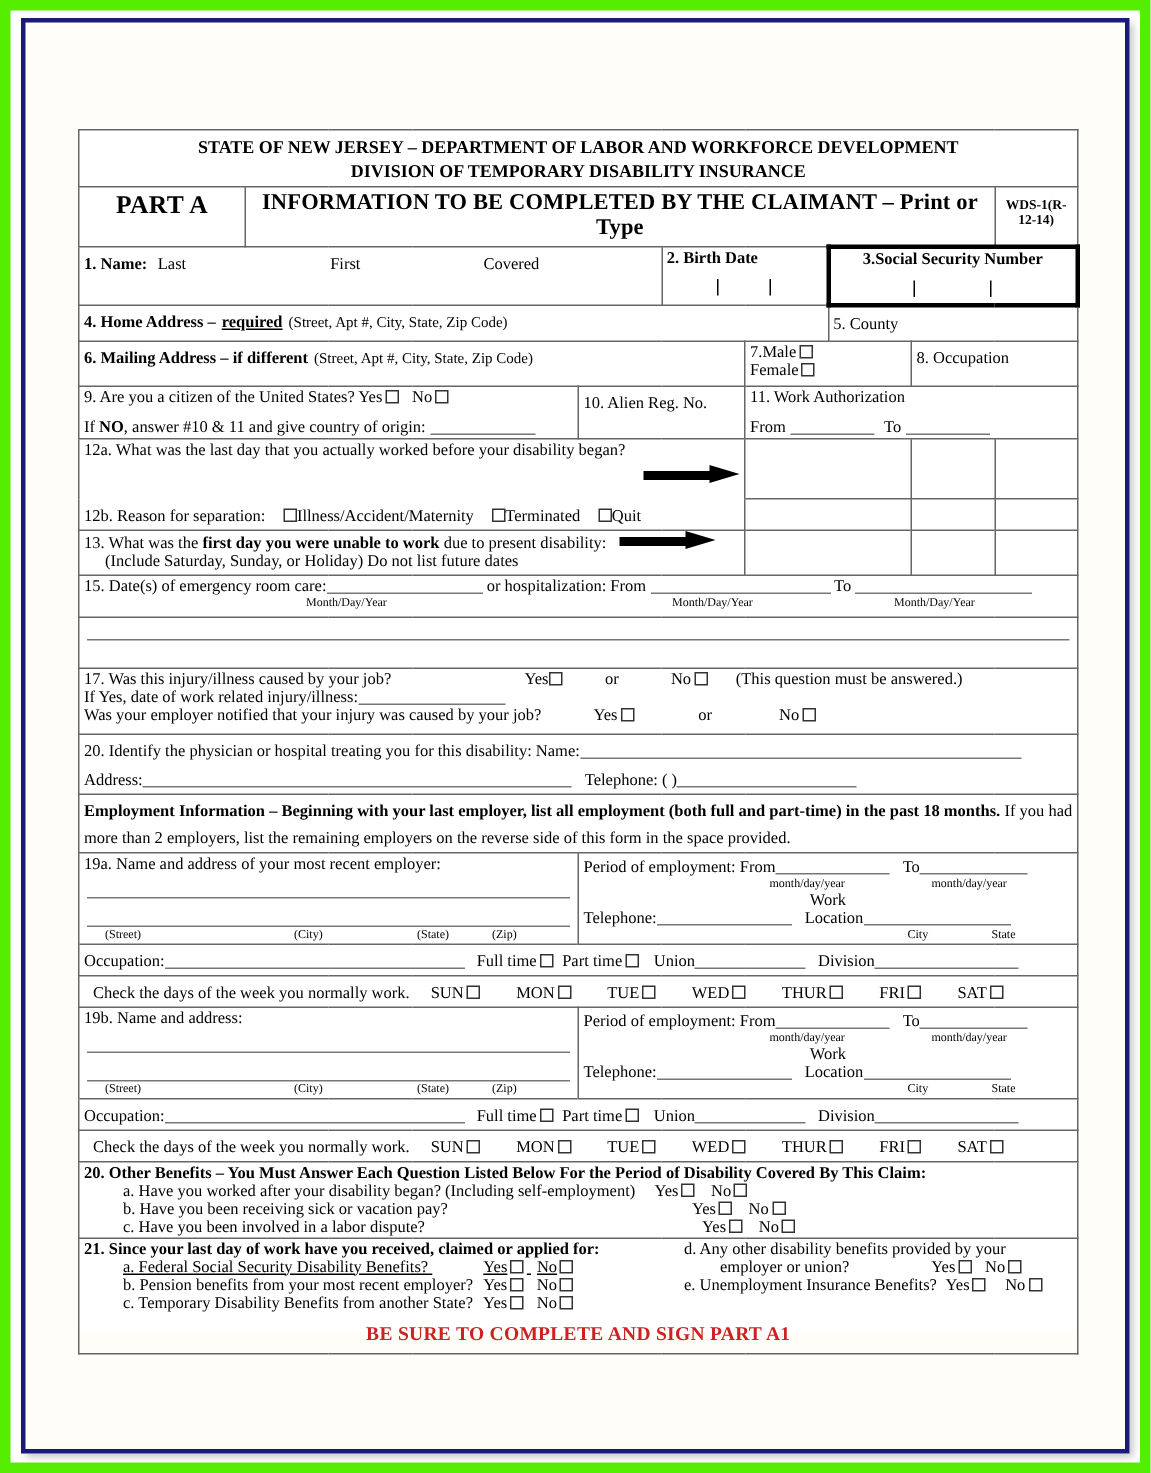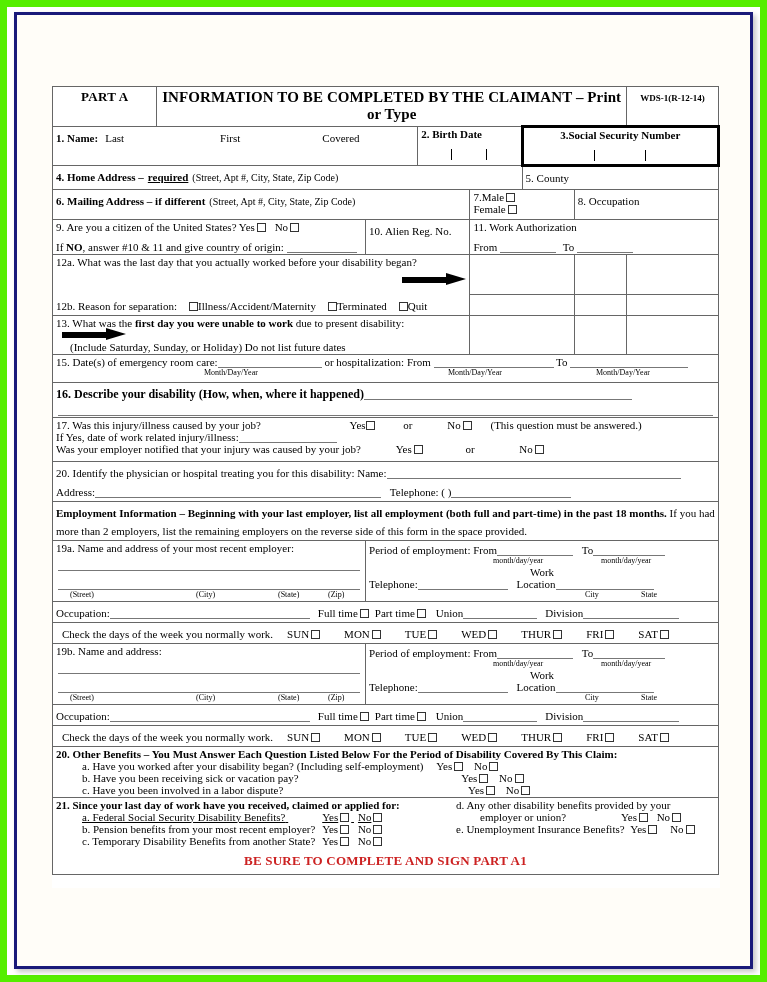--- a/index.html
+++ b/index.html
@@ -58,21 +58,21 @@
     content:""; position:absolute; left:0; top:3px; width:46px; height:6px; background:#000;
   }
   .arrow::after {
     content:""; position:absolute; left:44px; top:-1px;
     width:0; height:0; border-top:6px solid transparent;
     border-bottom:6px solid transparent; border-left:20px solid #000;
   }
 
   
   .hdr-title { text-align:center; font-weight:bold; font-size:12px; line-height:14px; padding:3px 0 2px; }
-  .parta { font-weight:bold; font-size:13px; letter-spacing:.3px; }
+  .parta { font-weight:bold; font-size:17px; letter-spacing:.3px; }
   .partaHd { font-weight:bold; font-size:15px; text-align:center; letter-spacing:.1px; }
   .wds { font-weight:bold; font-size:9px; }
 
   .ssnbox { border:3px solid #000 !important; text-align:center; }
   .tick { display:inline-block; width:1px; height:11px; background:#000; vertical-align:-2px; }
 
   .sublabel { font-size:8px; text-align:center; }
   .redfoot { color:#cc2222; font-weight:bold; font-size:13px; text-align:center; padding:6px 0 4px; letter-spacing:.2px; }
   .secthead { font-size:11px; font-weight:bold; line-height:13px; }
   .mdy td { text-align:center; font-size:9px; }
@@ -80,20 +80,26 @@
 </head>
 <body>
 
 <div id="green-frame"></div>
 <div id="navy-frame"></div>
 
 <div id="sheet">
   <table class="frm">
 
     <tbody>
+        <tr>
+      <td colspan="12">
+        <div class="hdr-title">STATE OF NEW JERSEY  –   DEPARTMENT OF LABOR AND WORKFORCE DEVELOPMENT</div>
+        <div class="hdr-title" style="padding-top:0">DIVISION OF TEMPORARY DISABILITY INSURANCE</div>
+      </td>
+    </tr>
     <tr>
       <td colspan="2" class="c parta" style="padding:2px 4px;">PART A</td>
       <td colspan="9" class="partaHd" style="padding:2px 4px;">INFORMATION TO BE COMPLETED BY THE CLAIMANT – Print or Type</td>
       <td class="c wds nbl" style="width:92px;padding:6px 2px;">WDS-1(R-12-14)</td>
     </tr>
 
     <tr style="height:38px;">
       <td colspan="7">
         <span class="t11 b">1. Name:</span>
         <span class="t11" style="margin-left:3px;">Last</span>
@@ -216,23 +222,20 @@
         <div style="position:relative;height:10px;">
           <span class="sublabel" style="position:absolute;left:148px;">Month/Day/Year</span>
           <span class="sublabel" style="position:absolute;left:392px;">Month/Day/Year</span>
           <span class="sublabel" style="position:absolute;left:540px;">Month/Day/Year</span>
         </div>
       </td>
     </tr>
 
     <tr style="height:34px;">
       <td colspan="12">
-        <div class="t12 b" style="margin-top:3px;">
-          <span>16. Describe your disability (How, when, where it happened)</span><span class="line" style="width:268px;"></span>
-        </div>
         <div class="blk"></div>
       </td>
     </tr>
 
     <tr style="height:44px;">
       <td colspan="12">
         <div class="t11">
           <span>17. Was this injury/illness caused by your job?</span>
           <span style="margin-left:86px;">Yes</span><span class="cb" style="margin-left:0;"></span>
           <span style="margin-left:24px;">or</span>

